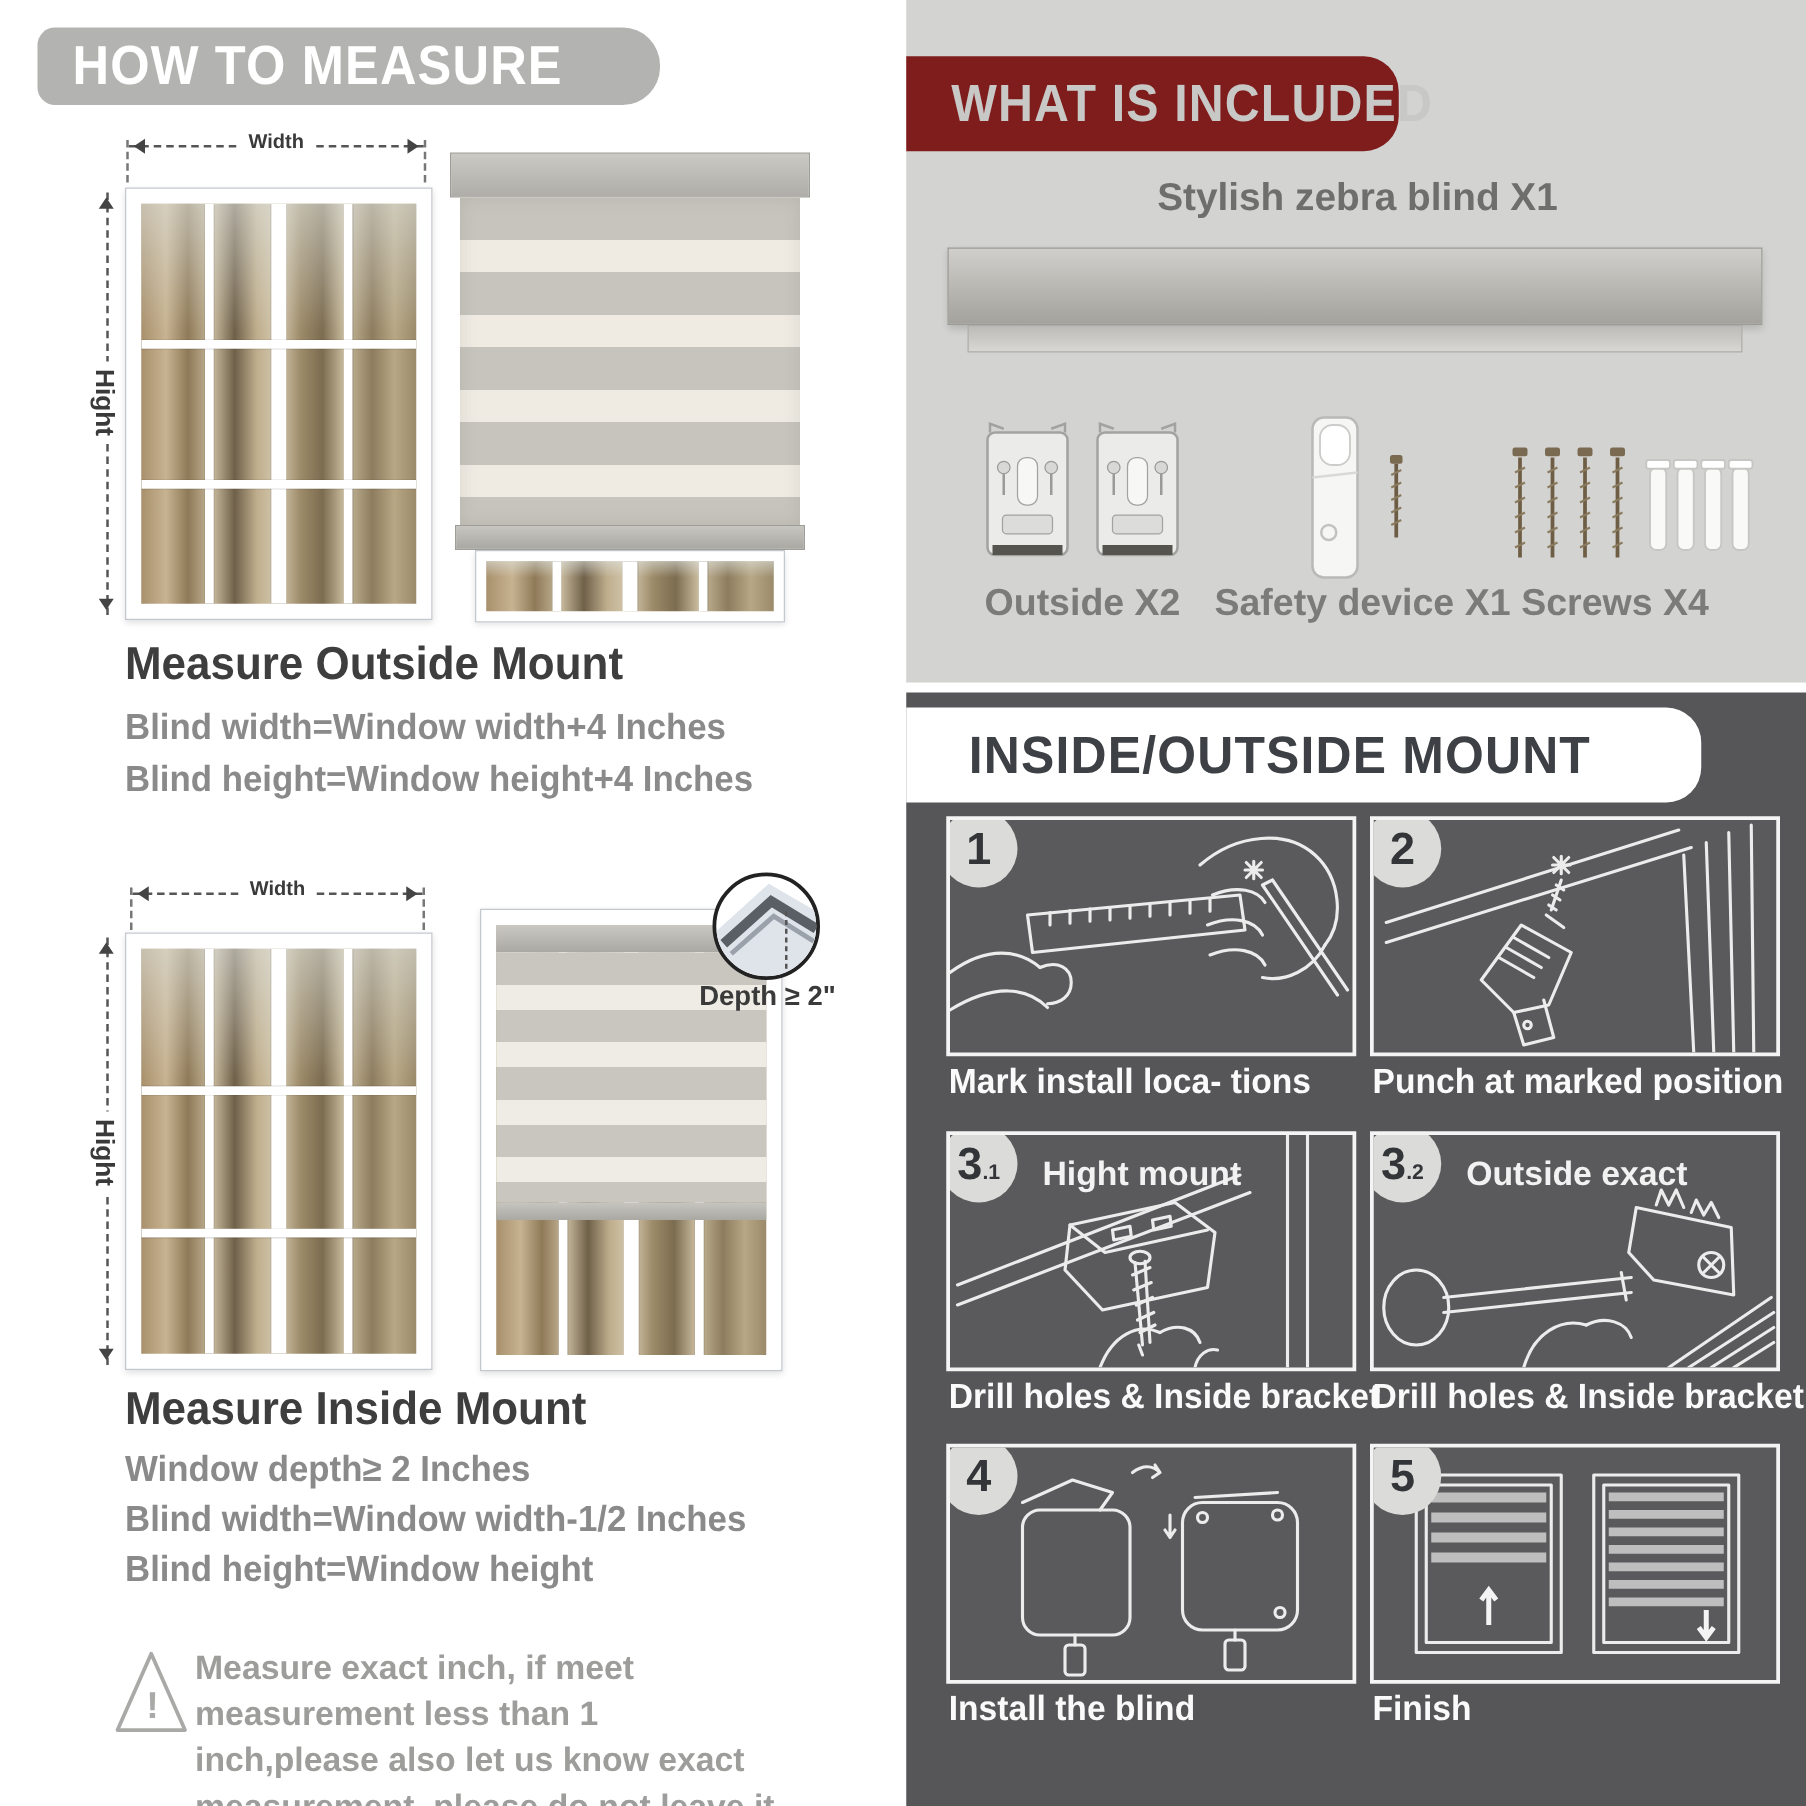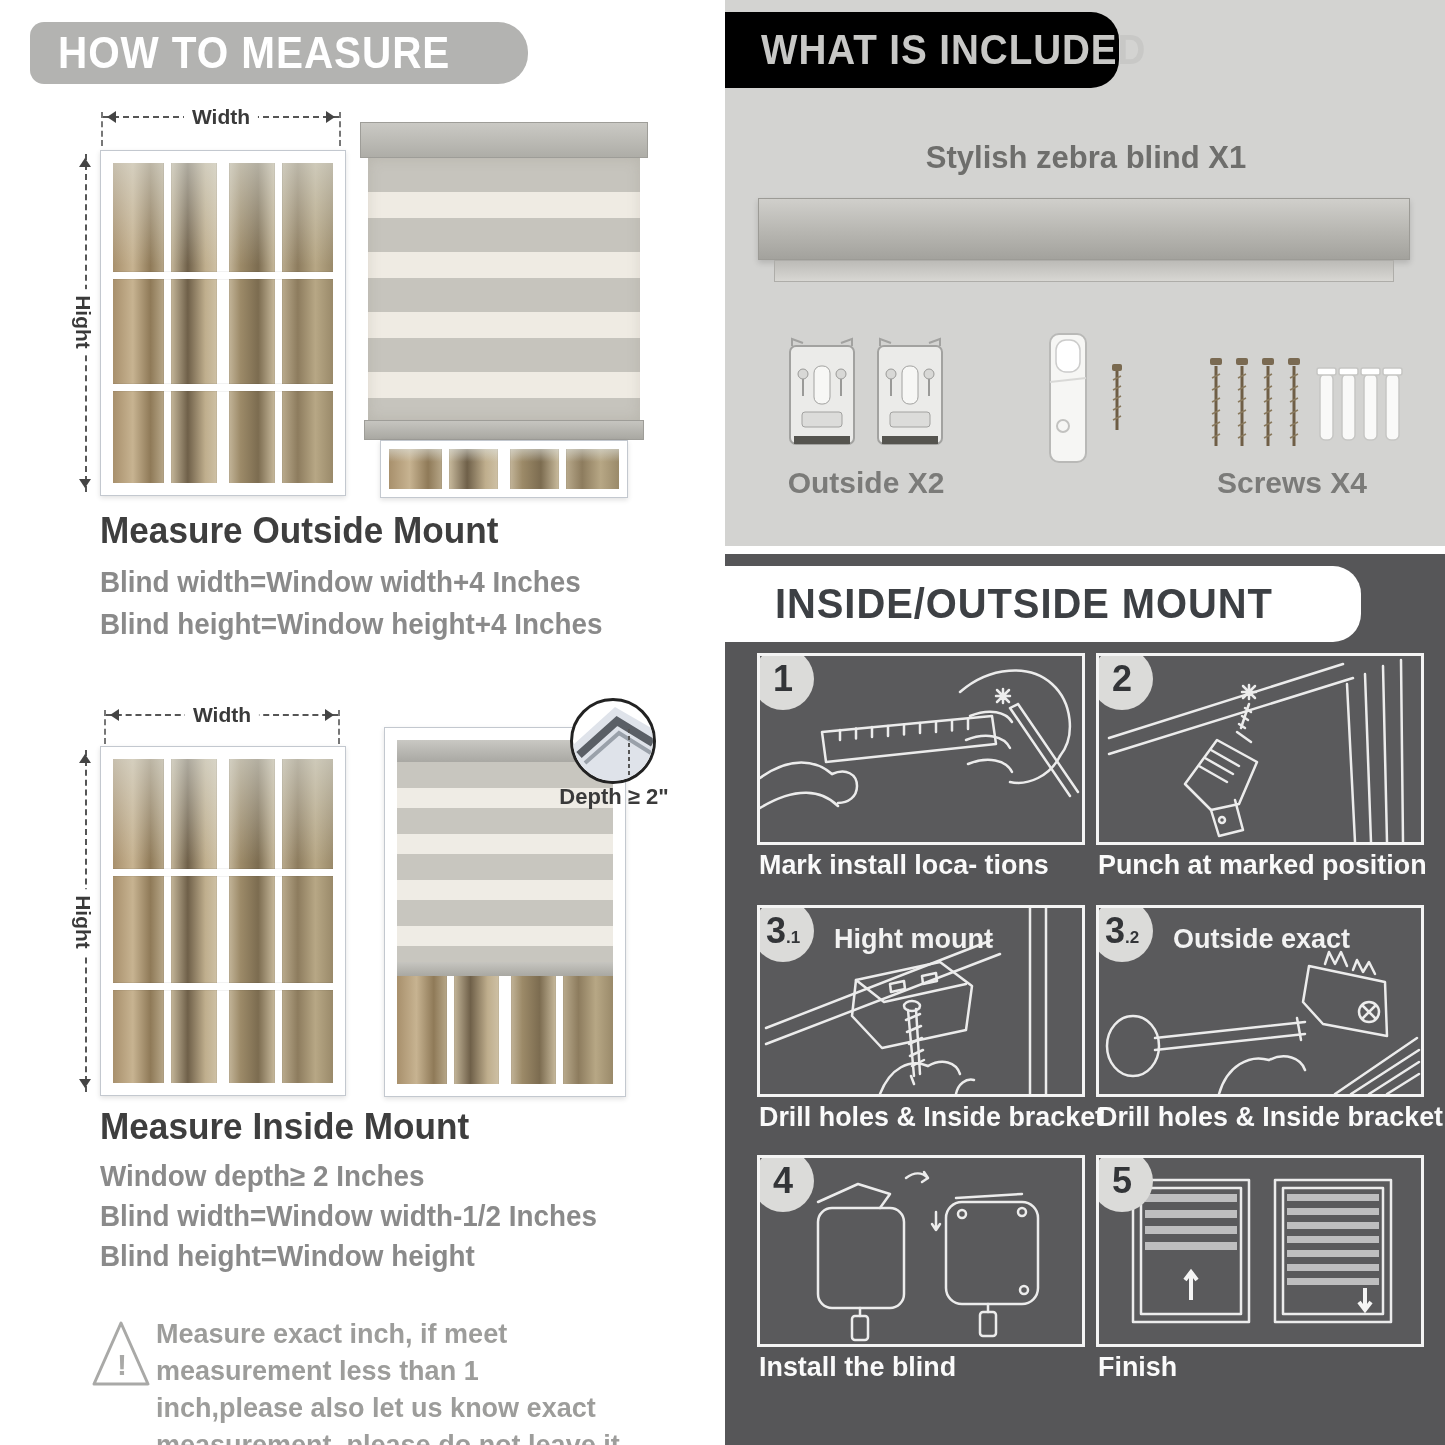--- a/index.html
+++ b/index.html
@@ -5,21 +5,21 @@
   html,body{margin:0;padding:0;background:#fff;}
   .stage{position:relative;width:1445px;height:1445px;background:#ffffff;overflow:hidden;
          font-family:"Liberation Sans","DejaVu Sans",sans-serif;}
   .abs{position:absolute;}
 
   
   .plate{position:absolute;display:flex;align-items:center;}
   .plate-left{background:#b3b3b1;border-radius:14px 30px 30px 14px;}
   .plate-left .ptxt{color:#ffffff;font-size:44px;font-weight:bold;letter-spacing:1px;
                     transform:scaleX(.92);transform-origin:left center;white-space:nowrap;}
-  .plate-included{background:#000000;border-radius:0 28px 28px 0;}
+  .plate-included{background:#7f1d1d;border-radius:0 28px 28px 0;margin-top:33px;}
   .plate-included .ptxt{color:#c8c8c6;font-size:42px;font-weight:bold;letter-spacing:1px;
                         transform:scaleX(.92);transform-origin:left center;white-space:nowrap;}
   .plate-mount{background:#ffffff;border-radius:0 28px 28px 0;}
   .plate-mount .ptxt{color:#3d4044;font-size:42px;font-weight:bold;letter-spacing:1px;
                      transform:scaleX(.95);transform-origin:left center;white-space:nowrap;}
 
   
   .sec-title{position:absolute;color:#3e3e3e;font-size:37px;font-weight:bold;
              transform:scaleX(.95);transform-origin:left center;white-space:nowrap;}
   .formula{position:absolute;color:#8a8a8a;font-size:29px;font-weight:bold;
@@ -42,21 +42,21 @@
 
   
   .harrow{position:absolute;height:0;border-top:2px dashed #555;}
   .harrow:before{content:"";position:absolute;left:-2px;top:-7px;
                  border:6px solid transparent;border-right:9px solid #444;}
   .harrow:after{content:"";position:absolute;right:-2px;top:-7px;
                 border:6px solid transparent;border-left:9px solid #444;}
   .harrow .tickL,.harrow .tickR{position:absolute;top:-6px;height:34px;width:0;
                 border-left:2px dashed #777;}
   .harrow .tickL{left:-2px;} .harrow .tickR{right:-2px;}
-  .hlabel{position:absolute;background:#ffffff;color:#3a3a3a;font-size:21px;font-weight:bold;
+  .hlabel{position:absolute;background:#ffffff;color:#3a3a3a;font-size:16px;font-weight:bold;
           padding:0 8px;top:-13px;left:50%;transform:translateX(-50%);white-space:nowrap;}
   .varrow{position:absolute;width:0;border-left:2px dashed #555;}
   .varrow:before{content:"";position:absolute;top:-2px;left:-8px;
                  border:6px solid transparent;border-bottom:9px solid #444;}
   .varrow:after{content:"";position:absolute;bottom:-2px;left:-8px;
                 border:6px solid transparent;border-top:9px solid #444;}
   .vlabel{position:absolute;color:#3a3a3a;font-size:21px;font-weight:bold;background:#ffffff;
           padding:2px 6px;transform:rotate(90deg);white-space:nowrap;}
 
   
@@ -275,20 +275,21 @@
     </g>
     <g fill="#ffffff" stroke="#c6c6c4" stroke-width="1.5">
       <rect x="117" y="18" width="19" height="7" rx="2"></rect>
         <rect x="139" y="18" width="19" height="7" rx="2"></rect>
       <rect x="161" y="18" width="19" height="7" rx="2"></rect>
         <rect x="183" y="18" width="19" height="7" rx="2"></rect>
     </g>
   </svg>
 
   <div class="hw-label" style="left:766px;top:466px;width:200px;">Outside X2</div>
+  <div class="hw-label" style="left:960px;top:466px;width:260px;">Safety device X1</div>
   <div class="hw-label" style="left:1192px;top:466px;width:200px;">Screws X4</div>
 
   <div class="dark-panel" style="left:725px;top:554px;width:720px;height:891px;"></div>
   <div class="plate plate-mount" style="left:725px;top:566px;width:586px;height:76px;padding-left:50px;">
     <span class="ptxt">INSIDE/OUTSIDE MOUNT</span>
   </div>
 
   <div class="panel" style="left:757px;top:653px;">
     <span class="badge">
       <b>1</b>

